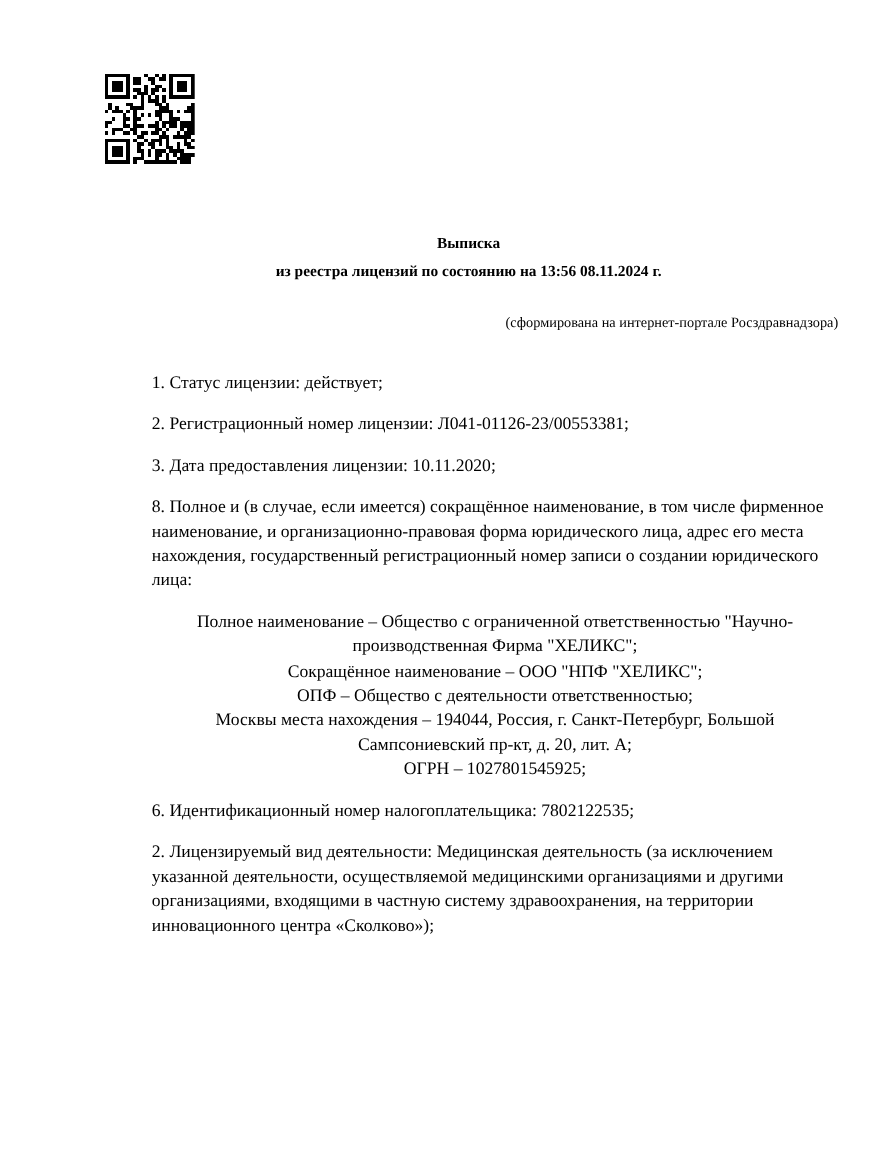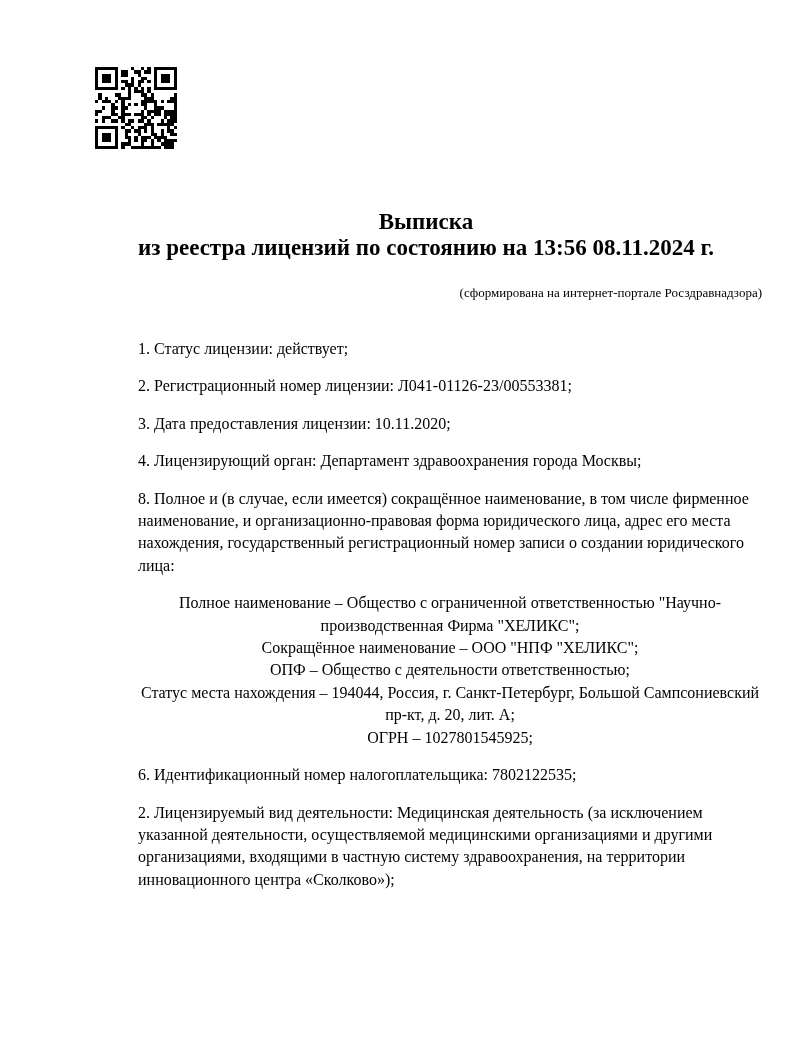--- a/index.html
+++ b/index.html
@@ -9,21 +9,21 @@
     color: #000; overflow: hidden;
   }
   .page { position: relative; width: 790px; height: 1054px; background: #fff; }
   .qr {
     position: absolute; left: 95px; top: 67px;
     width: 82px; height: 82px; display: block;
   }
   .content { position: absolute; left: 90px; top: 0; width: 672px; }
   .title-block {
     margin-top: 209px; text-align: center;
-    font-weight: bold; font-size: 23px; line-height: 26px;
+    font-weight: bold; font-size: 14px; line-height: 26px;
   }
   .note { margin-top: 24px; text-align: right; font-size: 13px; line-height: 16px; }
   .body-text { margin-top: 37px; font-size: 16px; line-height: 22.4px; margin-left: 48px; }
   .para { margin: 0 0 15px 0; }
   .entity-line { margin: 0; text-align: center; }
 </style>
 </head>
 <body>
 
 <div class="page">
@@ -264,28 +264,27 @@
       <div>Выписка</div>
       <div>из реестра лицензий по состоянию на 13:56 08.11.2024 г.</div>
     </div>
 
     <div class="note">(сформирована на интернет-портале Росздравнадзора)</div>
 
     <div class="body-text">
       <p class="para">1. Статус лицензии: действует;</p>
       <p class="para">2. Регистрационный номер лицензии: Л041-01126-23/00553381;</p>
       <p class="para">3. Дата предоставления лицензии: 10.11.2020;</p>
-      <p class="para">4. Лицензирующий орган: Департамент здравоохранения города Москвы;</p>
       <p class="para">8. Полное и (в случае, если имеется) сокращённое наименование, в том числе фирменное наименование, и организационно-правовая форма юридического лица, адрес его места нахождения, государственный регистрационный номер записи о создании юридического лица:</p>
 
       <div class="para">
         <div class="entity-line">Полное наименование – Общество с ограниченной ответственностью "Научно-производственная Фирма "ХЕЛИКС";</div>
         <div class="entity-line">Сокращённое наименование – ООО "НПФ "ХЕЛИКС";</div>
         <div class="entity-line">ОПФ – Общество с деятельности ответственностью;</div>
-        <div class="entity-line">Статус места нахождения – 194044, Россия, г. Санкт-Петербург, Большой Сампсониевский пр-кт, д. 20, лит. А;</div>
+        <div class="entity-line">Москвы места нахождения – 194044, Россия, г. Санкт-Петербург, Большой Сампсониевский пр-кт, д. 20, лит. А;</div>
         <div class="entity-line">ОГРН – 1027801545925;</div>
       </div>
 
       <p class="para">6. Идентификационный номер налогоплательщика: 7802122535;</p>
       <p class="para">2. Лицензируемый вид деятельности: Медицинская деятельность (за исключением указанной деятельности, осуществляемой медицинскими организациями и другими организациями, входящими в частную систему здравоохранения, на территории инновационного центра «Сколково»);</p>
     </div>
 
   </div>
 </div>
 

